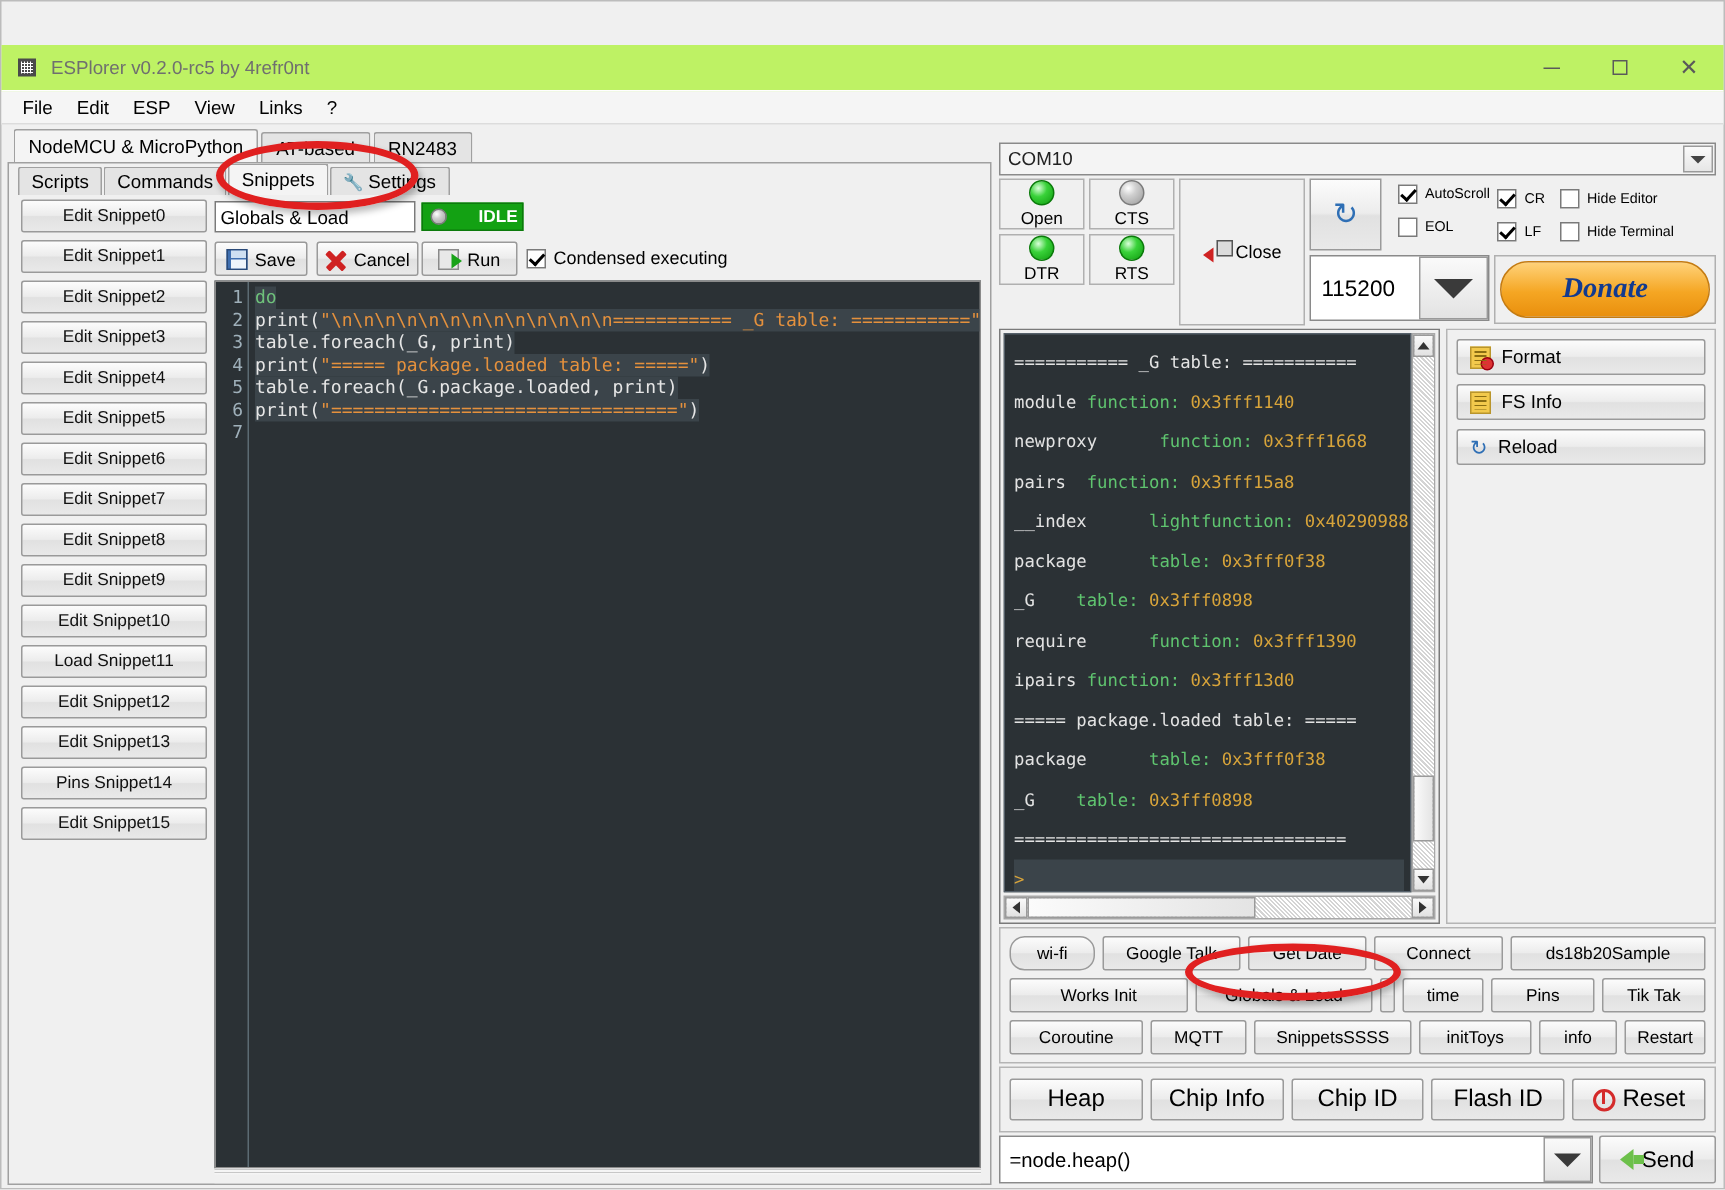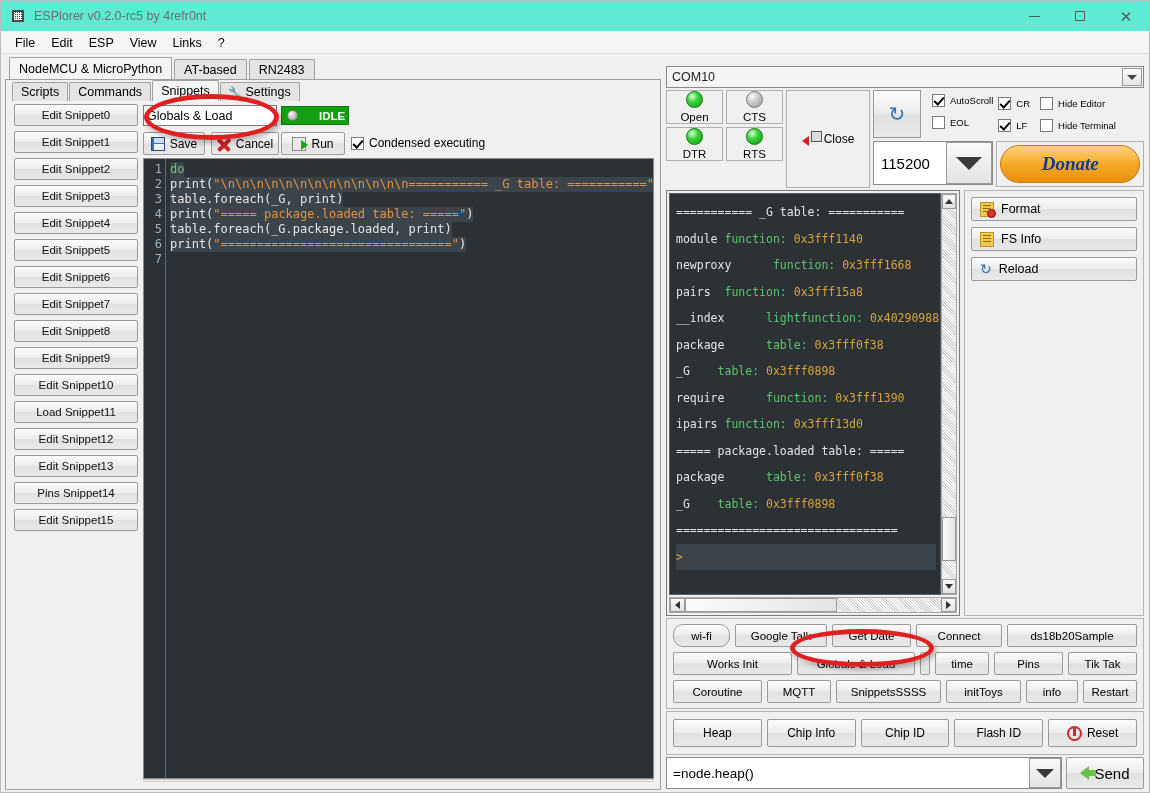--- a/index.html
+++ b/index.html
@@ -15,23 +15,24 @@
     position: relative;
     width: 1150px; height: 793px;
     background: #f0f0f0;
     border: 1px solid #bcbcbc;
     display: flex; flex-direction: column;
   }
 
   
   .titlebar {
     height: 31px; min-height: 31px;
-    background: #5eead4;
+    background: #bef264;
     display: flex; align-items: center;
     border-bottom: 1px solid #ffffff;
+    margin-top: 29px;
   }
   .title-icon {
     width: 16px; height: 16px; margin: 0 8px 0 9px;
     background:
       linear-gradient(#4a4a4a,#4a4a4a) no-repeat 2px 2px/12px 12px;
     position: relative;
   }
   .title-icon::after {
     content:""; position:absolute; left:4px; top:4px; width:8px; height:8px;
     background:
@@ -330,21 +331,21 @@
   .grid-panel { border:1px solid #b5b5b5; background:#f0f0f0; padding:5px 6px; display:flex; flex-direction:column; gap:5px; }
   .grid-row { display:flex; gap:5px; }
   .gbtn {
     height:23px; border:1px solid #9a9a9a;
     background: linear-gradient(#fcfcfc,#ececec 48%,#e1e1e1 52%,#e9e9e9);
     display:flex; align-items:center; justify-content:center;
     font-size:11.5px; border-radius:2px; flex:1; padding:0 4px; white-space:nowrap;
   }
 
   .grid-panel2 { border:1px solid #b5b5b5; background:#f0f0f0; padding:7px 6px; }
-  .gbtn2 { height:28px; font-size:12px; }
+  .gbtn2 { height:28px; font-size:16px; }
   .ico-power { width:15px;height:15px;border-radius:50%;border:2.2px solid #d42a2a; position:relative; flex:none; margin-right:5px; }
   .ico-power::after { content:""; position:absolute; left:50%; top:0px; margin-left:-1px; width:2.2px; height:8px; background:#d42a2a; }
 
   .cmd-row { display:flex; gap:4px; height:32px; min-height:32px; }
   .cmd-box {
     flex:1; border:1px solid #8a8a8a; background:#fff; position:relative;
     display:flex; align-items:center; padding-left:6px; font-size:13.5px; color:#000;
   }
   .cmd-arrow {
     position:absolute; right:0; top:0; bottom:0; width:32px;

